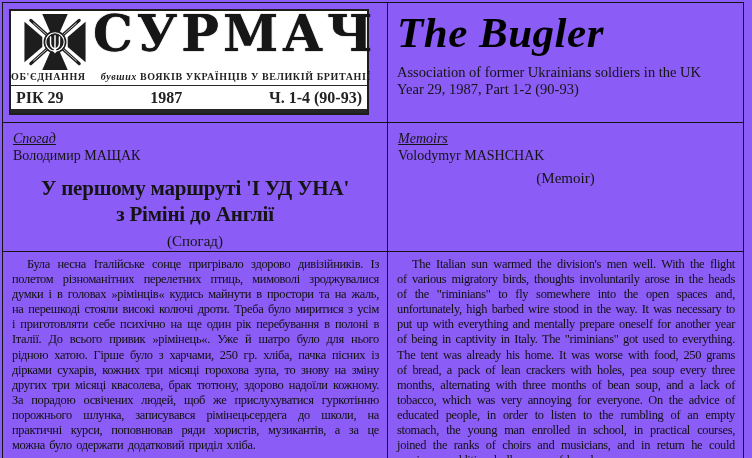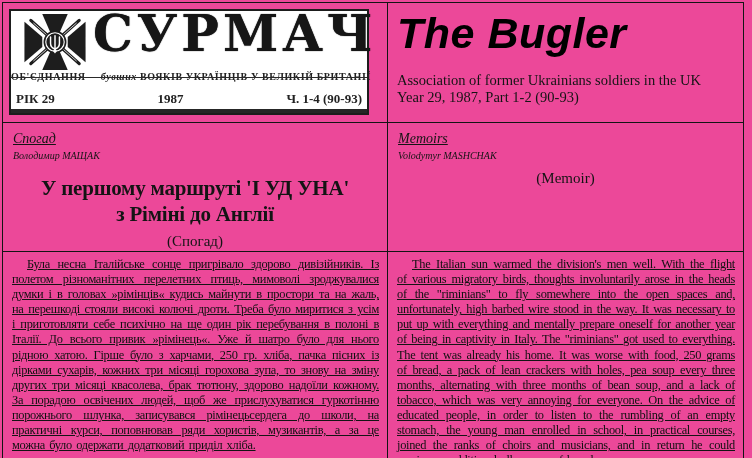--- a/index.html
+++ b/index.html
@@ -1,55 +1,55 @@
 <!DOCTYPE html>
 <html><head>
 <meta charset="utf-8">
 <style>
   html,body{margin:0;padding:0;background:#fff;}
   body{width:752px;height:458px;overflow:hidden;font-family:"Liberation Serif",serif;color:#141414;}
-  .page{position:relative;width:752px;height:458px;background:#ec4899;}
+  .page{position:relative;width:752px;height:458px;background:#8b5cf6;}
   .frame{position:absolute;left:2px;top:2px;width:740px;height:456px;
          border-top:1.5px solid #141414;border-left:1.5px solid #141414;border-right:1.5px solid #141414;}
   .grid{display:grid;grid-template-columns:385px 1fr;grid-template-rows:120px 129px 1fr;width:100%;height:100%;}
   .cell{overflow:hidden;}
   .b-right{border-right:1.5px solid #141414;}
   .b-bottom{border-bottom:1.5px solid #141414;}
 
   
   .masthead-box{position:relative;margin:6px 18px 0 6px;height:102px;border:2px solid #1d1d1d;background:#fff;}
   .emblem{position:absolute;left:8px;top:3px;width:72px;height:56px;}
   .masthead-title{position:absolute;left:82px;right:2px;top:-7px;text-align:center;
       font-family:"DejaVu Serif",serif;font-weight:bold;font-size:50px;letter-spacing:4px;color:#161616;
       text-shadow:0 0 1px #000;}
   .masthead-subtitle{position:absolute;left:0;right:0;top:60px;text-align:center;
       font-size:10px;font-weight:bold;letter-spacing:0.6px;color:#222;white-space:nowrap;}
   .masthead-subtitle .scripty{font-style:italic;font-weight:600;padding-left:12px;}
   .issue-row{position:absolute;left:0;right:0;bottom:0;display:flex;justify-content:space-between;align-items:baseline;
       border-top:1.5px solid #2a2a2a;border-bottom:4px solid #262626;
-      padding:13px 5px 2px 5px;font-size:13px;font-weight:bold;color:#222;gap:8px;}
+      padding:3px 5px 2px 5px;font-size:16px;font-weight:bold;color:#222;gap:8px;}
 
   
   .bugler-cell{padding:4px 8px 0 9px;}
-  .bugler-title{font-family:Liberation Sans, sans-serif;font-weight:bold;font-style:italic;
+  .bugler-title{font-family:Liberation Serif, serif;font-weight:bold;font-style:italic;
       font-size:43px;line-height:52px;color:#000;letter-spacing:0.5px;}
-  .bugler-sub{font-size:14.5px;line-height:17px;margin-top:13px;}
+  .bugler-sub{font-size:14.5px;line-height:17px;margin-top:5px;}
   .bugler-issue{font-size:14.5px;line-height:17px;}
 
   
   .art-head{padding:8px 10px 0 10px;}
   .section-label{font-size:14px;font-style:italic;text-decoration:underline;line-height:16px;}
-  .author-line{font-size:10px;line-height:17px;font-style:italic;}
+  .author-line{font-size:14px;line-height:17px;}
   .art-title{text-align:center;font-weight:bold;margin-top:11px;white-space:nowrap;}
   .art-title .t-line{font-size:21px;line-height:26px;letter-spacing:-0.2px;}
   .art-head-en .art-title .t-line{font-size:20px;letter-spacing:-0.5px;}
   .art-sub{text-align:center;font-size:15px;margin-top:6px;}
 
   
-  .body-cell{padding:5px 8px 0 9px;text-decoration:underline;}
+  .body-cell{padding:5px 8px 0 9px;}
   .body-text{margin:0;text-align:justify;text-indent:15px;
       font-size:12.4px;line-height:15.1px;letter-spacing:-0.3px;word-spacing:1.5px;color:#101010;}
 </style>
 </head>
 <body>
 
 <div class="page">
   <div class="frame">
     <div class="grid">
 

